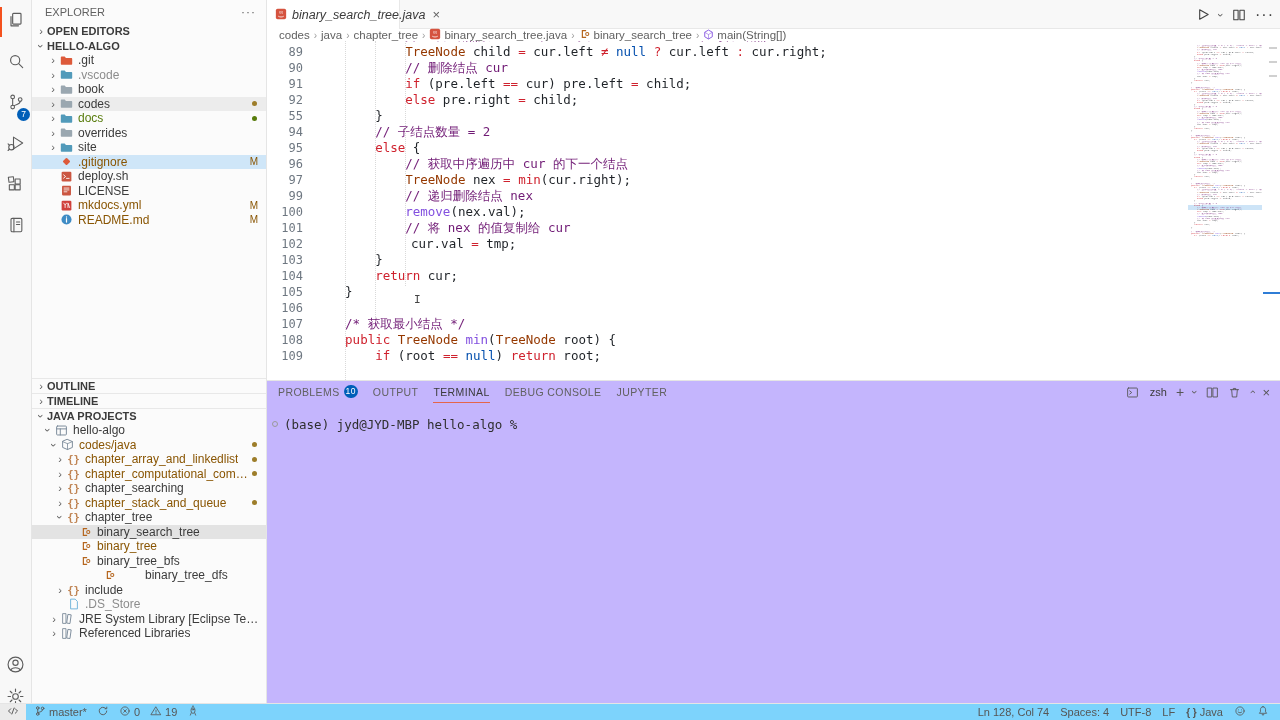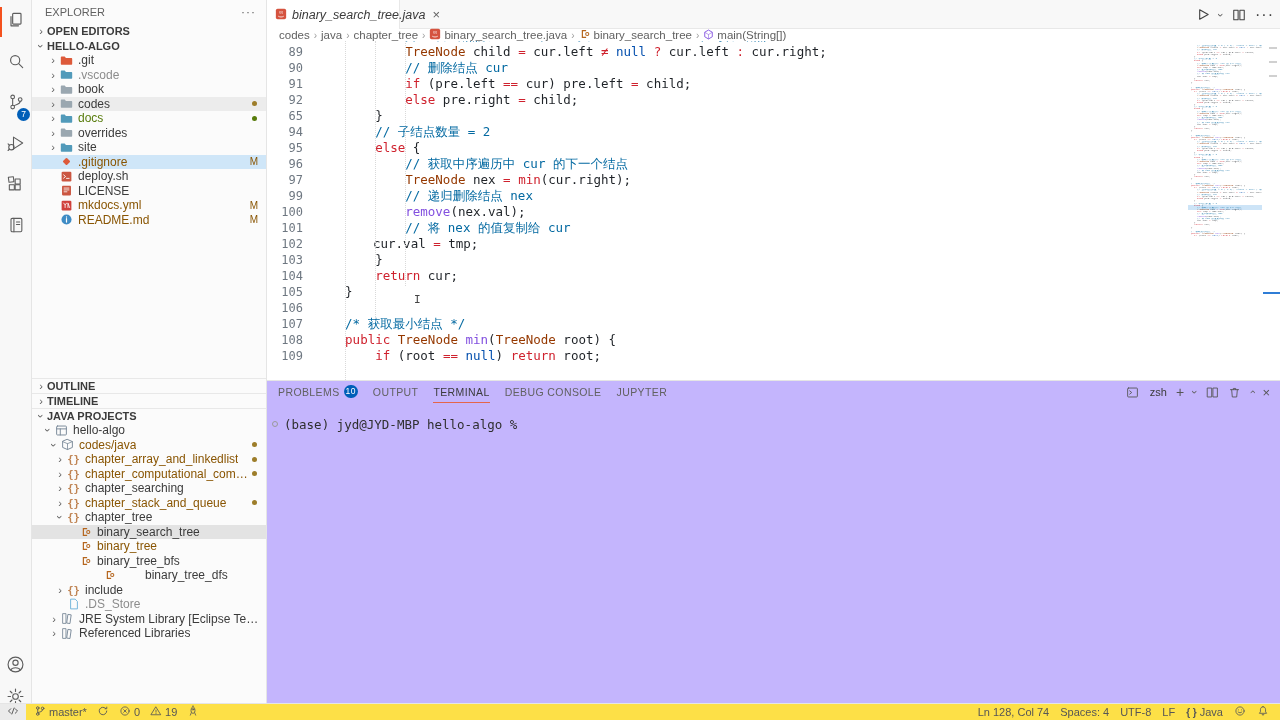--- a/index.html
+++ b/index.html
@@ -49,21 +49,21 @@
   .bcrumbs { position:absolute; left:267px; top:29px; right:0; height:12px; display:flex; align-items:center; padding-left:12px; font-size:11.5px; color:#616161; gap:4px; background:#fff; z-index:3; white-space:nowrap; }
   .bcrumbs .bsep { color:#9d9d9d; font-size:10px; }
   .bcrumbs .bitem { display:flex; align-items:center; gap:3px; cursor:pointer; }
 
   
   .code-area { position:absolute; left:267px; top:41px; right:0; height:339px; overflow:hidden; background:#fff; font-family:"DejaVu Sans Mono",monospace; font-size:12.5px; z-index:2; }
   .code-scroll { margin-top:-13px; }
   .cline { height:16px; line-height:16px; display:flex; white-space:pre; }
   .gut { width:36px; flex:none; text-align:right; color:#6e7781; font-size:12px; }
   .ct { white-space:pre; }
-  .cm{color:#0369a1;} .kw{color:#cf222e;} .ty{color:#953800;margin-top:14px;} .fn{color:#8250df;} .cst{color:#0550ae;} .pl{color:#1f2328;} .op{color:#cf222e;}
+  .cm{color:#701a75;} .kw{color:#cf222e;} .ty{color:#953800;margin-top:14px;} .fn{color:#8250df;} .cst{color:#0550ae;} .pl{color:#1f2328;} .op{color:#cf222e;}
   .iguide { position:absolute; top:0; border-left:1px dotted #d9d9d9; width:0; }
   .minimap { position:absolute; right:18px; top:4px; width:74px; height:330px; overflow:hidden; font-family:"DejaVu Sans Mono",monospace; font-size:2.5px; line-height:2.2px; white-space:pre; opacity:.85; }
   .mband { position:absolute; right:18px; top:164px; width:74px; height:5px; background:#cde4f7; }
   .oruler { position:absolute; right:0; top:0; width:17px; height:339px; }
   .ocursor { position:absolute; left:0; right:0; top:251px; height:2px; background:#2f7dd6; }
   .omark { position:absolute; right:3px; width:8px; height:2px; background:#d0d0d0; }
   .ibeam { position:absolute; left:147px; top:253px; width:7px; height:11px; color:#444; font-size:11px; line-height:11px; font-family:"DejaVu Sans Mono",monospace; }
 
   
   .panel { position:absolute; left:267px; top:380px; right:0; height:323px; background:#c4b5fd; border-top:1px solid #e5e5e5; z-index:3; }
@@ -71,21 +71,21 @@
   .ptab { font-size:10.5px; letter-spacing:.4px; color:#616161; height:22px; display:flex; align-items:center; gap:4px; cursor:pointer; border-bottom:1px solid transparent; }
   .ptab.active { color:#3b3b3b; border-bottom:1px solid var(--term-underline); }
   .pbadge { background:var(--badge); color:#fff; border-radius:8px; font-size:8.5px; line-height:13px; min-width:13px; text-align:center; padding:0 2px; }
   .pcontrols { position:absolute; right:10px; top:0; height:22px; display:flex; align-items:center; gap:9px; color:#555; }
   .pcontrols .ic { cursor:pointer; display:flex; align-items:center; font-size:12px; color:#555; }
   .pcontrols .zsh { font-size:11px; color:#3b3b3b; margin-left:2px; }
   .termline { position:absolute; left:17px; top:36px; font-family:"DejaVu Sans Mono",monospace; font-size:12.5px; color:#2f2f2f; }
   .pcircle { position:absolute; left:5px; top:40px; width:6px; height:6px; border:1px solid #9a9a9a; border-radius:50%; }
 
   
-  .sbar { position:absolute; left:0; bottom:0; width:1280px; height:17px; background:#fde047; border-top:1px solid #e5e5e5; display:flex; align-items:center; font-size:11px; color:#565656; z-index:6; }
+  .sbar { position:absolute; left:0; bottom:0; width:1280px; height:17px; background:#7dd3fc; border-top:1px solid #e5e5e5; display:flex; align-items:center; font-size:11px; color:#565656; z-index:6; }
   .sbar .ritem, .sbar .litem { display:flex; align-items:center; gap:3px; cursor:pointer; }
   .sbar .sp { flex:1; }
   .remotebox { width:26px; height:16px; background:#ebebeb; display:flex; align-items:center; justify-content:center; margin-right:8px; cursor:pointer; }
   .sleft { display:flex; align-items:center; gap:10px; }
   .sright { display:flex; align-items:center; gap:11px; padding-right:11px; }
   .braces { font-size:10px; font-weight:700; color:#565656; }
 </style>
 </head>
 <body>
 
@@ -532,29 +532,29 @@
   <div class="code-area" id="code-area">
     <div class="iguide" style="left:78px; height:339px;"></div>
     <div class="iguide" style="left:108px; height:278px;"></div>
     <div class="iguide" style="left:138px; height:245px;"></div>
     <div class="code-scroll" id="code-lines">
         <div class="cline"><span class="gut">88</span><span class="ct" style="margin-left: 102.24px;"><span class="cm">// 当子结点数量 = 0 / 1 时， child = null / 该子结点</span></span></div>
         <div class="cline"><span class="gut">89</span><span class="ct" style="margin-left: 102.24px;"><span class="ty">TreeNode</span><span class="pl"> child </span><span class="op">=</span><span class="pl"> cur.left </span><span class="op">≠</span><span class="pl"> </span><span class="cst">null</span><span class="pl"> </span><span class="op">?</span><span class="pl"> cur.left </span><span class="op">:</span><span class="pl"> cur.right;</span></span></div>
         <div class="cline"><span class="gut">90</span><span class="ct" style="margin-left: 102.24px;"><span class="cm">// 删除结点 cur</span></span></div>
         <div class="cline"><span class="gut">91</span><span class="ct" style="margin-left: 102.24px;"><span class="kw">if</span><span class="pl"> (pre.left </span><span class="op">==</span><span class="pl"> cur) pre.left </span><span class="op">=</span><span class="pl"> child;</span></span></div>
         <div class="cline"><span class="gut">92</span><span class="ct" style="margin-left: 102.24px;"><span class="kw">else</span><span class="pl"> pre.right </span><span class="op">=</span><span class="pl"> child;</span></span></div>
-        <div class="cline"><span class="gut">65</span><span class="ct" style="margin-left: 72.16px;"><span class="pl">}</span></span></div>
+        <div class="cline"><span class="gut">55</span><span class="ct" style="margin-left: 72.16px;"><span class="pl">}</span></span></div>
         <div class="cline"><span class="gut">94</span><span class="ct" style="margin-left: 72.16px;"><span class="cm">// 子结点数量 = 2</span></span></div>
         <div class="cline"><span class="gut">95</span><span class="ct" style="margin-left: 72.16px;"><span class="kw">else</span><span class="pl"> {</span></span></div>
         <div class="cline"><span class="gut">96</span><span class="ct" style="margin-left: 102.24px;"><span class="cm">// 获取中序遍历中 cur 的下一个结点</span></span></div>
         <div class="cline"><span class="gut">97</span><span class="ct" style="margin-left: 102.24px;"><span class="ty">TreeNode</span><span class="pl"> nex </span><span class="op">=</span><span class="pl"> </span><span class="kw">min</span><span class="pl">(cur.right);</span></span></div>
         <div class="cline"><span class="gut">99</span><span class="ct" style="margin-left: 102.24px;"><span class="cm">// 递归删除结点 nex</span></span></div>
         <div class="cline"><span class="gut">100</span><span class="ct" style="margin-left: 102.24px;"><span class="fn">remove</span><span class="pl">(nex.val);</span></span></div>
         <div class="cline"><span class="gut">101</span><span class="ct" style="margin-left: 102.24px;"><span class="cm">// 将 nex 的值复制给 cur</span></span></div>
-        <div class="cline"><span class="gut">102</span><span class="ct" style="margin-left: 70px;"><span class="pl">cur.val </span><span class="op">=</span><span class="pl"> tmp;</span></span></div>
+        <div class="cline"><span class="gut">102</span><span class="ct" style="margin-left: 108px;"><span class="pl">cur.val </span><span class="op">=</span><span class="pl"> tmp;</span></span></div>
         <div class="cline"><span class="gut">103</span><span class="ct" style="margin-left: 72.16px;"><span class="pl">}</span></span></div>
         <div class="cline"><span class="gut">104</span><span class="ct" style="margin-left: 72.16px;"><span class="kw">return</span><span class="pl"> cur;</span></span></div>
         <div class="cline"><span class="gut">105</span><span class="ct" style="margin-left: 42.08px;"><span class="pl">}</span></span></div>
         <div class="cline"><span class="gut">106</span><span class="ct" style="margin-left: 12px;"></span></div>
         <div class="cline"><span class="gut">107</span><span class="ct" style="margin-left: 42.08px;"><span class="cm">/* 获取最小结点 */</span></span></div>
         <div class="cline"><span class="gut">108</span><span class="ct" style="margin-left: 42.08px;"><span class="kw">public</span><span class="pl"> </span><span class="ty">TreeNode</span><span class="pl"> </span><span class="fn">min</span><span class="pl">(</span><span class="ty">TreeNode</span><span class="pl"> root) {</span></span></div>
         <div class="cline"><span class="gut">109</span><span class="ct" style="margin-left: 72.16px;"><span class="kw">if</span><span class="pl"> (root </span><span class="op">==</span><span class="pl"> </span><span class="cst">null</span><span class="pl">) </span><span class="kw">return</span><span class="pl"> root;</span></span></div>
       </div>
     <div class="mband"></div>
     <div class="minimap" id="minimap"><div style="height:2.2px;white-space:pre;overflow:hidden;">&nbsp;&nbsp;&nbsp;&nbsp;&nbsp;&nbsp;<span class="cm">// 当子结点数量 = 0 / 1 时， child = null / 该子结点</span></div><div style="height:2.2px;white-space:pre;overflow:hidden;">&nbsp;&nbsp;&nbsp;&nbsp;&nbsp;&nbsp;<span class="ty">TreeNode</span><span class="pl"> child </span><span class="op">=</span><span class="pl"> cur.left </span><span class="op">≠</span><span class="pl"> </span><span class="cst">null</span><span class="pl"> </span><span class="op">?</span><span class="pl"> cur.left </span></div><div style="height:2.2px;white-space:pre;overflow:hidden;">&nbsp;&nbsp;&nbsp;&nbsp;&nbsp;&nbsp;<span class="cm">// 删除结点 cur</span></div><div style="height:2.2px;white-space:pre;overflow:hidden;">&nbsp;&nbsp;&nbsp;&nbsp;&nbsp;&nbsp;<span class="kw">if</span><span class="pl"> (pre.left </span><span class="op">==</span><span class="pl"> cur) pre.left </span><span class="op">=</span><span class="pl"> child;</span></div><div style="height:2.2px;white-space:pre;overflow:hidden;">&nbsp;&nbsp;&nbsp;&nbsp;&nbsp;&nbsp;<span class="kw">else</span><span class="pl"> pre.right </span><span class="op">=</span><span class="pl"> child;</span></div><div style="height:2.2px;white-space:pre;overflow:hidden;">&nbsp;&nbsp;&nbsp;&nbsp;<span class="pl">}</span></div><div style="height:2.2px;white-space:pre;overflow:hidden;">&nbsp;&nbsp;&nbsp;&nbsp;<span class="cm">// 子结点数量 = 2</span></div><div style="height:2.2px;white-space:pre;overflow:hidden;">&nbsp;&nbsp;&nbsp;&nbsp;<span class="kw">else</span><span class="pl"> {</span></div><div style="height:2.2px;white-space:pre;overflow:hidden;">&nbsp;&nbsp;&nbsp;&nbsp;&nbsp;&nbsp;<span class="cm">// 获取中序遍历中 cur 的下一个结点</span></div><div style="height:2.2px;white-space:pre;overflow:hidden;">&nbsp;&nbsp;&nbsp;&nbsp;&nbsp;&nbsp;<span class="ty">TreeNode</span><span class="pl"> nex </span><span class="op">=</span><span class="pl"> </span><span class="kw">min</span><span class="pl">(cur.right);</span></div><div style="height:2.2px;white-space:pre;overflow:hidden;">&nbsp;&nbsp;&nbsp;&nbsp;&nbsp;&nbsp;<span class="kw">int</span><span class="pl"> tmp </span><span class="op">=</span><span class="pl"> nex.val;</span></div><div style="height:2.2px;white-space:pre;overflow:hidden;">&nbsp;&nbsp;&nbsp;&nbsp;&nbsp;&nbsp;<span class="cm">// 递归删除结点 nex</span></div><div style="height:2.2px;white-space:pre;overflow:hidden;">&nbsp;&nbsp;&nbsp;&nbsp;&nbsp;&nbsp;<span class="fn">remove</span><span class="pl">(nex.val);</span></div><div style="height:2.2px;white-space:pre;overflow:hidden;">&nbsp;&nbsp;&nbsp;&nbsp;&nbsp;&nbsp;<span class="cm">// 将 nex 的值复制给 cur</span></div><div style="height:2.2px;white-space:pre;overflow:hidden;">&nbsp;&nbsp;&nbsp;&nbsp;&nbsp;&nbsp;<span class="pl">cur.val </span><span class="op">=</span><span class="pl"> tmp;</span></div><div style="height:2.2px;white-space:pre;overflow:hidden;">&nbsp;&nbsp;&nbsp;&nbsp;<span class="pl">}</span></div><div style="height:2.2px;white-space:pre;overflow:hidden;">&nbsp;&nbsp;&nbsp;&nbsp;<span class="kw">return</span><span class="pl"> cur;</span></div><div style="height:2.2px;white-space:pre;overflow:hidden;">&nbsp;&nbsp;<span class="pl">}</span></div><div style="height:2.2px;white-space:pre;overflow:hidden;"></div><div style="height:2.2px;white-space:pre;overflow:hidden;">&nbsp;&nbsp;<span class="cm">/* 获取最小结点 */</span></div><div style="height:2.2px;white-space:pre;overflow:hidden;">&nbsp;&nbsp;<span class="kw">public</span><span class="pl"> </span><span class="ty">TreeNode</span><span class="pl"> </span><span class="fn">min</span><span class="pl">(</span><span class="ty">TreeNode</span><span class="pl"> root) {</span></div><div style="height:2.2px;white-space:pre;overflow:hidden;">&nbsp;&nbsp;&nbsp;&nbsp;<span class="kw">if</span><span class="pl"> (root </span><span class="op">==</span><span class="pl"> </span><span class="cst">null</span><span class="pl">) </span><span class="kw">return</span><span class="pl"> root;</span></div><div style="height:2.2px;white-space:pre;overflow:hidden;">&nbsp;&nbsp;&nbsp;&nbsp;&nbsp;&nbsp;<span class="cm">// 当子结点数量 = 0 / 1 时， child = null / 该子结点</span></div><div style="height:2.2px;white-space:pre;overflow:hidden;">&nbsp;&nbsp;&nbsp;&nbsp;&nbsp;&nbsp;<span class="ty">TreeNode</span><span class="pl"> child </span><span class="op">=</span><span class="pl"> cur.left </span><span class="op">≠</span><span class="pl"> </span><span class="cst">null</span><span class="pl"> </span><span class="op">?</span><span class="pl"> cur.left </span></div><div style="height:2.2px;white-space:pre;overflow:hidden;">&nbsp;&nbsp;&nbsp;&nbsp;&nbsp;&nbsp;<span class="cm">// 删除结点 cur</span></div><div style="height:2.2px;white-space:pre;overflow:hidden;">&nbsp;&nbsp;&nbsp;&nbsp;&nbsp;&nbsp;<span class="kw">if</span><span class="pl"> (pre.left </span><span class="op">==</span><span class="pl"> cur) pre.left </span><span class="op">=</span><span class="pl"> child;</span></div><div style="height:2.2px;white-space:pre;overflow:hidden;">&nbsp;&nbsp;&nbsp;&nbsp;&nbsp;&nbsp;<span class="kw">else</span><span class="pl"> pre.right </span><span class="op">=</span><span class="pl"> child;</span></div><div style="height:2.2px;white-space:pre;overflow:hidden;">&nbsp;&nbsp;&nbsp;&nbsp;<span class="pl">}</span></div><div style="height:2.2px;white-space:pre;overflow:hidden;">&nbsp;&nbsp;&nbsp;&nbsp;<span class="cm">// 子结点数量 = 2</span></div><div style="height:2.2px;white-space:pre;overflow:hidden;">&nbsp;&nbsp;&nbsp;&nbsp;<span class="kw">else</span><span class="pl"> {</span></div><div style="height:2.2px;white-space:pre;overflow:hidden;">&nbsp;&nbsp;&nbsp;&nbsp;&nbsp;&nbsp;<span class="cm">// 获取中序遍历中 cur 的下一个结点</span></div><div style="height:2.2px;white-space:pre;overflow:hidden;">&nbsp;&nbsp;&nbsp;&nbsp;&nbsp;&nbsp;<span class="ty">TreeNode</span><span class="pl"> nex </span><span class="op">=</span><span class="pl"> </span><span class="kw">min</span><span class="pl">(cur.right);</span></div><div style="height:2.2px;white-space:pre;overflow:hidden;">&nbsp;&nbsp;&nbsp;&nbsp;&nbsp;&nbsp;<span class="kw">int</span><span class="pl"> tmp </span><span class="op">=</span><span class="pl"> nex.val;</span></div><div style="height:2.2px;white-space:pre;overflow:hidden;">&nbsp;&nbsp;&nbsp;&nbsp;&nbsp;&nbsp;<span class="cm">// 递归删除结点 nex</span></div><div style="height:2.2px;white-space:pre;overflow:hidden;">&nbsp;&nbsp;&nbsp;&nbsp;&nbsp;&nbsp;<span class="fn">remove</span><span class="pl">(nex.val);</span></div><div style="height:2.2px;white-space:pre;overflow:hidden;">&nbsp;&nbsp;&nbsp;&nbsp;&nbsp;&nbsp;<span class="cm">// 将 nex 的值复制给 cur</span></div><div style="height:2.2px;white-space:pre;overflow:hidden;">&nbsp;&nbsp;&nbsp;&nbsp;&nbsp;&nbsp;<span class="pl">cur.val </span><span class="op">=</span><span class="pl"> tmp;</span></div><div style="height:2.2px;white-space:pre;overflow:hidden;">&nbsp;&nbsp;&nbsp;&nbsp;<span class="pl">}</span></div><div style="height:2.2px;white-space:pre;overflow:hidden;">&nbsp;&nbsp;&nbsp;&nbsp;<span class="kw">return</span><span class="pl"> cur;</span></div><div style="height:2.2px;white-space:pre;overflow:hidden;">&nbsp;&nbsp;<span class="pl">}</span></div><div style="height:2.2px;white-space:pre;overflow:hidden;"></div><div style="height:2.2px;white-space:pre;overflow:hidden;">&nbsp;&nbsp;<span class="cm">/* 获取最小结点 */</span></div><div style="height:2.2px;white-space:pre;overflow:hidden;">&nbsp;&nbsp;<span class="kw">public</span><span class="pl"> </span><span class="ty">TreeNode</span><span class="pl"> </span><span class="fn">min</span><span class="pl">(</span><span class="ty">TreeNode</span><span class="pl"> root) {</span></div><div style="height:2.2px;white-space:pre;overflow:hidden;">&nbsp;&nbsp;&nbsp;&nbsp;<span class="kw">if</span><span class="pl"> (root </span><span class="op">==</span><span class="pl"> </span><span class="cst">null</span><span class="pl">) </span><span class="kw">return</span><span class="pl"> root;</span></div><div style="height:2.2px;white-space:pre;overflow:hidden;">&nbsp;&nbsp;&nbsp;&nbsp;&nbsp;&nbsp;<span class="cm">// 当子结点数量 = 0 / 1 时， child = null / 该子结点</span></div><div style="height:2.2px;white-space:pre;overflow:hidden;">&nbsp;&nbsp;&nbsp;&nbsp;&nbsp;&nbsp;<span class="ty">TreeNode</span><span class="pl"> child </span><span class="op">=</span><span class="pl"> cur.left </span><span class="op">≠</span><span class="pl"> </span><span class="cst">null</span><span class="pl"> </span><span class="op">?</span><span class="pl"> cur.left </span></div><div style="height:2.2px;white-space:pre;overflow:hidden;">&nbsp;&nbsp;&nbsp;&nbsp;&nbsp;&nbsp;<span class="cm">// 删除结点 cur</span></div><div style="height:2.2px;white-space:pre;overflow:hidden;">&nbsp;&nbsp;&nbsp;&nbsp;&nbsp;&nbsp;<span class="kw">if</span><span class="pl"> (pre.left </span><span class="op">==</span><span class="pl"> cur) pre.left </span><span class="op">=</span><span class="pl"> child;</span></div><div style="height:2.2px;white-space:pre;overflow:hidden;">&nbsp;&nbsp;&nbsp;&nbsp;&nbsp;&nbsp;<span class="kw">else</span><span class="pl"> pre.right </span><span class="op">=</span><span class="pl"> child;</span></div><div style="height:2.2px;white-space:pre;overflow:hidden;">&nbsp;&nbsp;&nbsp;&nbsp;<span class="pl">}</span></div><div style="height:2.2px;white-space:pre;overflow:hidden;">&nbsp;&nbsp;&nbsp;&nbsp;<span class="cm">// 子结点数量 = 2</span></div><div style="height:2.2px;white-space:pre;overflow:hidden;">&nbsp;&nbsp;&nbsp;&nbsp;<span class="kw">else</span><span class="pl"> {</span></div><div style="height:2.2px;white-space:pre;overflow:hidden;">&nbsp;&nbsp;&nbsp;&nbsp;&nbsp;&nbsp;<span class="cm">// 获取中序遍历中 cur 的下一个结点</span></div><div style="height:2.2px;white-space:pre;overflow:hidden;">&nbsp;&nbsp;&nbsp;&nbsp;&nbsp;&nbsp;<span class="ty">TreeNode</span><span class="pl"> nex </span><span class="op">=</span><span class="pl"> </span><span class="kw">min</span><span class="pl">(cur.right);</span></div><div style="height:2.2px;white-space:pre;overflow:hidden;">&nbsp;&nbsp;&nbsp;&nbsp;&nbsp;&nbsp;<span class="kw">int</span><span class="pl"> tmp </span><span class="op">=</span><span class="pl"> nex.val;</span></div><div style="height:2.2px;white-space:pre;overflow:hidden;">&nbsp;&nbsp;&nbsp;&nbsp;&nbsp;&nbsp;<span class="cm">// 递归删除结点 nex</span></div><div style="height:2.2px;white-space:pre;overflow:hidden;">&nbsp;&nbsp;&nbsp;&nbsp;&nbsp;&nbsp;<span class="fn">remove</span><span class="pl">(nex.val);</span></div><div style="height:2.2px;white-space:pre;overflow:hidden;">&nbsp;&nbsp;&nbsp;&nbsp;&nbsp;&nbsp;<span class="cm">// 将 nex 的值复制给 cur</span></div><div style="height:2.2px;white-space:pre;overflow:hidden;">&nbsp;&nbsp;&nbsp;&nbsp;&nbsp;&nbsp;<span class="pl">cur.val </span><span class="op">=</span><span class="pl"> tmp;</span></div><div style="height:2.2px;white-space:pre;overflow:hidden;">&nbsp;&nbsp;&nbsp;&nbsp;<span class="pl">}</span></div><div style="height:2.2px;white-space:pre;overflow:hidden;">&nbsp;&nbsp;&nbsp;&nbsp;<span class="kw">return</span><span class="pl"> cur;</span></div><div style="height:2.2px;white-space:pre;overflow:hidden;">&nbsp;&nbsp;<span class="pl">}</span></div><div style="height:2.2px;white-space:pre;overflow:hidden;"></div><div style="height:2.2px;white-space:pre;overflow:hidden;">&nbsp;&nbsp;<span class="cm">/* 获取最小结点 */</span></div><div style="height:2.2px;white-space:pre;overflow:hidden;">&nbsp;&nbsp;<span class="kw">public</span><span class="pl"> </span><span class="ty">TreeNode</span><span class="pl"> </span><span class="fn">min</span><span class="pl">(</span><span class="ty">TreeNode</span><span class="pl"> root) {</span></div><div style="height:2.2px;white-space:pre;overflow:hidden;">&nbsp;&nbsp;&nbsp;&nbsp;<span class="kw">if</span><span class="pl"> (root </span><span class="op">==</span><span class="pl"> </span><span class="cst">null</span><span class="pl">) </span><span class="kw">return</span><span class="pl"> root;</span></div><div style="height:2.2px;white-space:pre;overflow:hidden;">&nbsp;&nbsp;&nbsp;&nbsp;&nbsp;&nbsp;<span class="cm">// 当子结点数量 = 0 / 1 时， child = null / 该子结点</span></div><div style="height:2.2px;white-space:pre;overflow:hidden;">&nbsp;&nbsp;&nbsp;&nbsp;&nbsp;&nbsp;<span class="ty">TreeNode</span><span class="pl"> child </span><span class="op">=</span><span class="pl"> cur.left </span><span class="op">≠</span><span class="pl"> </span><span class="cst">null</span><span class="pl"> </span><span class="op">?</span><span class="pl"> cur.left </span></div><div style="height:2.2px;white-space:pre;overflow:hidden;">&nbsp;&nbsp;&nbsp;&nbsp;&nbsp;&nbsp;<span class="cm">// 删除结点 cur</span></div><div style="height:2.2px;white-space:pre;overflow:hidden;">&nbsp;&nbsp;&nbsp;&nbsp;&nbsp;&nbsp;<span class="kw">if</span><span class="pl"> (pre.left </span><span class="op">==</span><span class="pl"> cur) pre.left </span><span class="op">=</span><span class="pl"> child;</span></div><div style="height:2.2px;white-space:pre;overflow:hidden;">&nbsp;&nbsp;&nbsp;&nbsp;&nbsp;&nbsp;<span class="kw">else</span><span class="pl"> pre.right </span><span class="op">=</span><span class="pl"> child;</span></div><div style="height:2.2px;white-space:pre;overflow:hidden;">&nbsp;&nbsp;&nbsp;&nbsp;<span class="pl">}</span></div><div style="height:2.2px;white-space:pre;overflow:hidden;">&nbsp;&nbsp;&nbsp;&nbsp;<span class="cm">// 子结点数量 = 2</span></div><div style="height:2.2px;white-space:pre;overflow:hidden;">&nbsp;&nbsp;&nbsp;&nbsp;<span class="kw">else</span><span class="pl"> {</span></div><div style="height:2.2px;white-space:pre;overflow:hidden;">&nbsp;&nbsp;&nbsp;&nbsp;&nbsp;&nbsp;<span class="cm">// 获取中序遍历中 cur 的下一个结点</span></div><div style="height:2.2px;white-space:pre;overflow:hidden;">&nbsp;&nbsp;&nbsp;&nbsp;&nbsp;&nbsp;<span class="ty">TreeNode</span><span class="pl"> nex </span><span class="op">=</span><span class="pl"> </span><span class="kw">min</span><span class="pl">(cur.right);</span></div><div style="height:2.2px;white-space:pre;overflow:hidden;">&nbsp;&nbsp;&nbsp;&nbsp;&nbsp;&nbsp;<span class="kw">int</span><span class="pl"> tmp </span><span class="op">=</span><span class="pl"> nex.val;</span></div><div style="height:2.2px;white-space:pre;overflow:hidden;">&nbsp;&nbsp;&nbsp;&nbsp;&nbsp;&nbsp;<span class="cm">// 递归删除结点 nex</span></div><div style="height:2.2px;white-space:pre;overflow:hidden;">&nbsp;&nbsp;&nbsp;&nbsp;&nbsp;&nbsp;<span class="fn">remove</span><span class="pl">(nex.val);</span></div><div style="height:2.2px;white-space:pre;overflow:hidden;">&nbsp;&nbsp;&nbsp;&nbsp;&nbsp;&nbsp;<span class="cm">// 将 nex 的值复制给 cur</span></div><div style="height:2.2px;white-space:pre;overflow:hidden;">&nbsp;&nbsp;&nbsp;&nbsp;&nbsp;&nbsp;<span class="pl">cur.val </span><span class="op">=</span><span class="pl"> tmp;</span></div><div style="height:2.2px;white-space:pre;overflow:hidden;">&nbsp;&nbsp;&nbsp;&nbsp;<span class="pl">}</span></div><div style="height:2.2px;white-space:pre;overflow:hidden;">&nbsp;&nbsp;&nbsp;&nbsp;<span class="kw">return</span><span class="pl"> cur;</span></div><div style="height:2.2px;white-space:pre;overflow:hidden;">&nbsp;&nbsp;<span class="pl">}</span></div><div style="height:2.2px;white-space:pre;overflow:hidden;"></div><div style="height:2.2px;white-space:pre;overflow:hidden;">&nbsp;&nbsp;<span class="cm">/* 获取最小结点 */</span></div><div style="height:2.2px;white-space:pre;overflow:hidden;">&nbsp;&nbsp;<span class="kw">public</span><span class="pl"> </span><span class="ty">TreeNode</span><span class="pl"> </span><span class="fn">min</span><span class="pl">(</span><span class="ty">TreeNode</span><span class="pl"> root) {</span></div><div style="height:2.2px;white-space:pre;overflow:hidden;">&nbsp;&nbsp;&nbsp;&nbsp;<span class="kw">if</span><span class="pl"> (root </span><span class="op">==</span><span class="pl"> </span><span class="cst">null</span><span class="pl">) </span><span class="kw">return</span><span class="pl"> root;</span></div></div>

